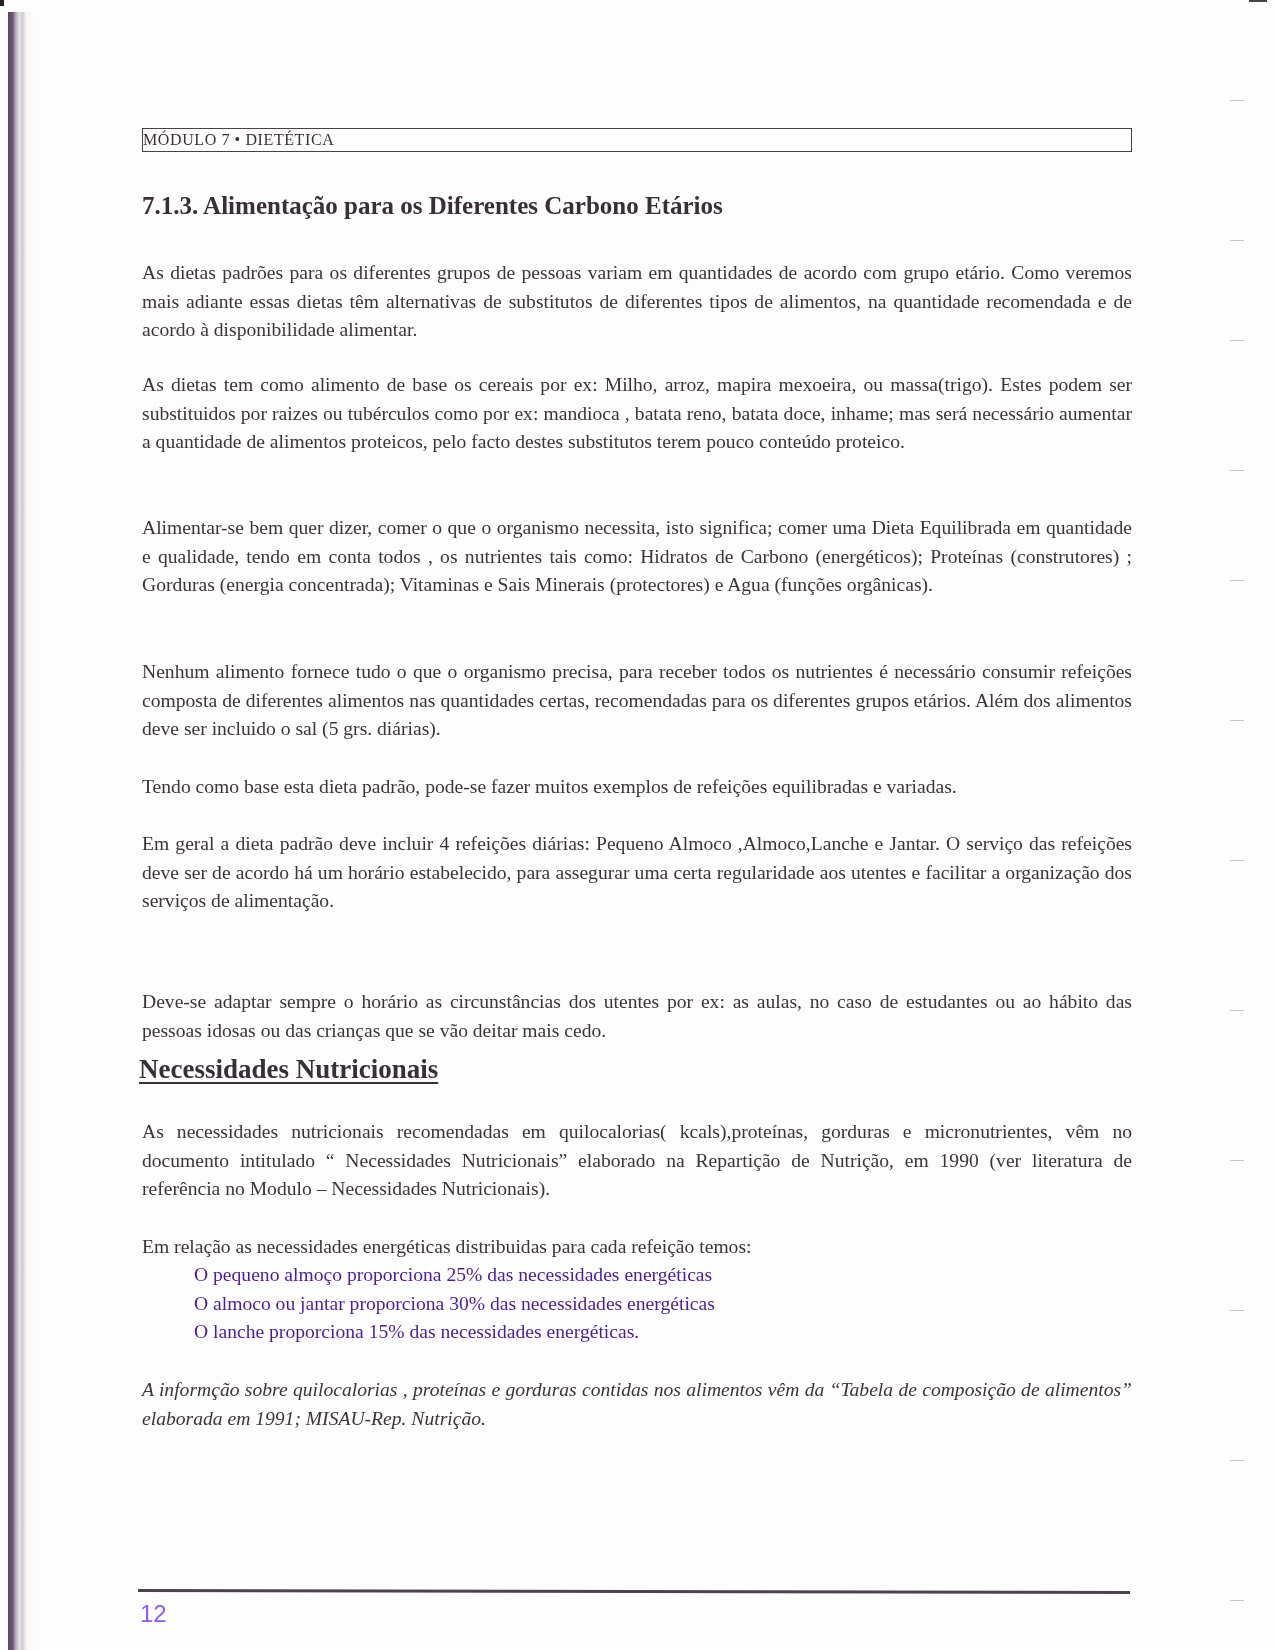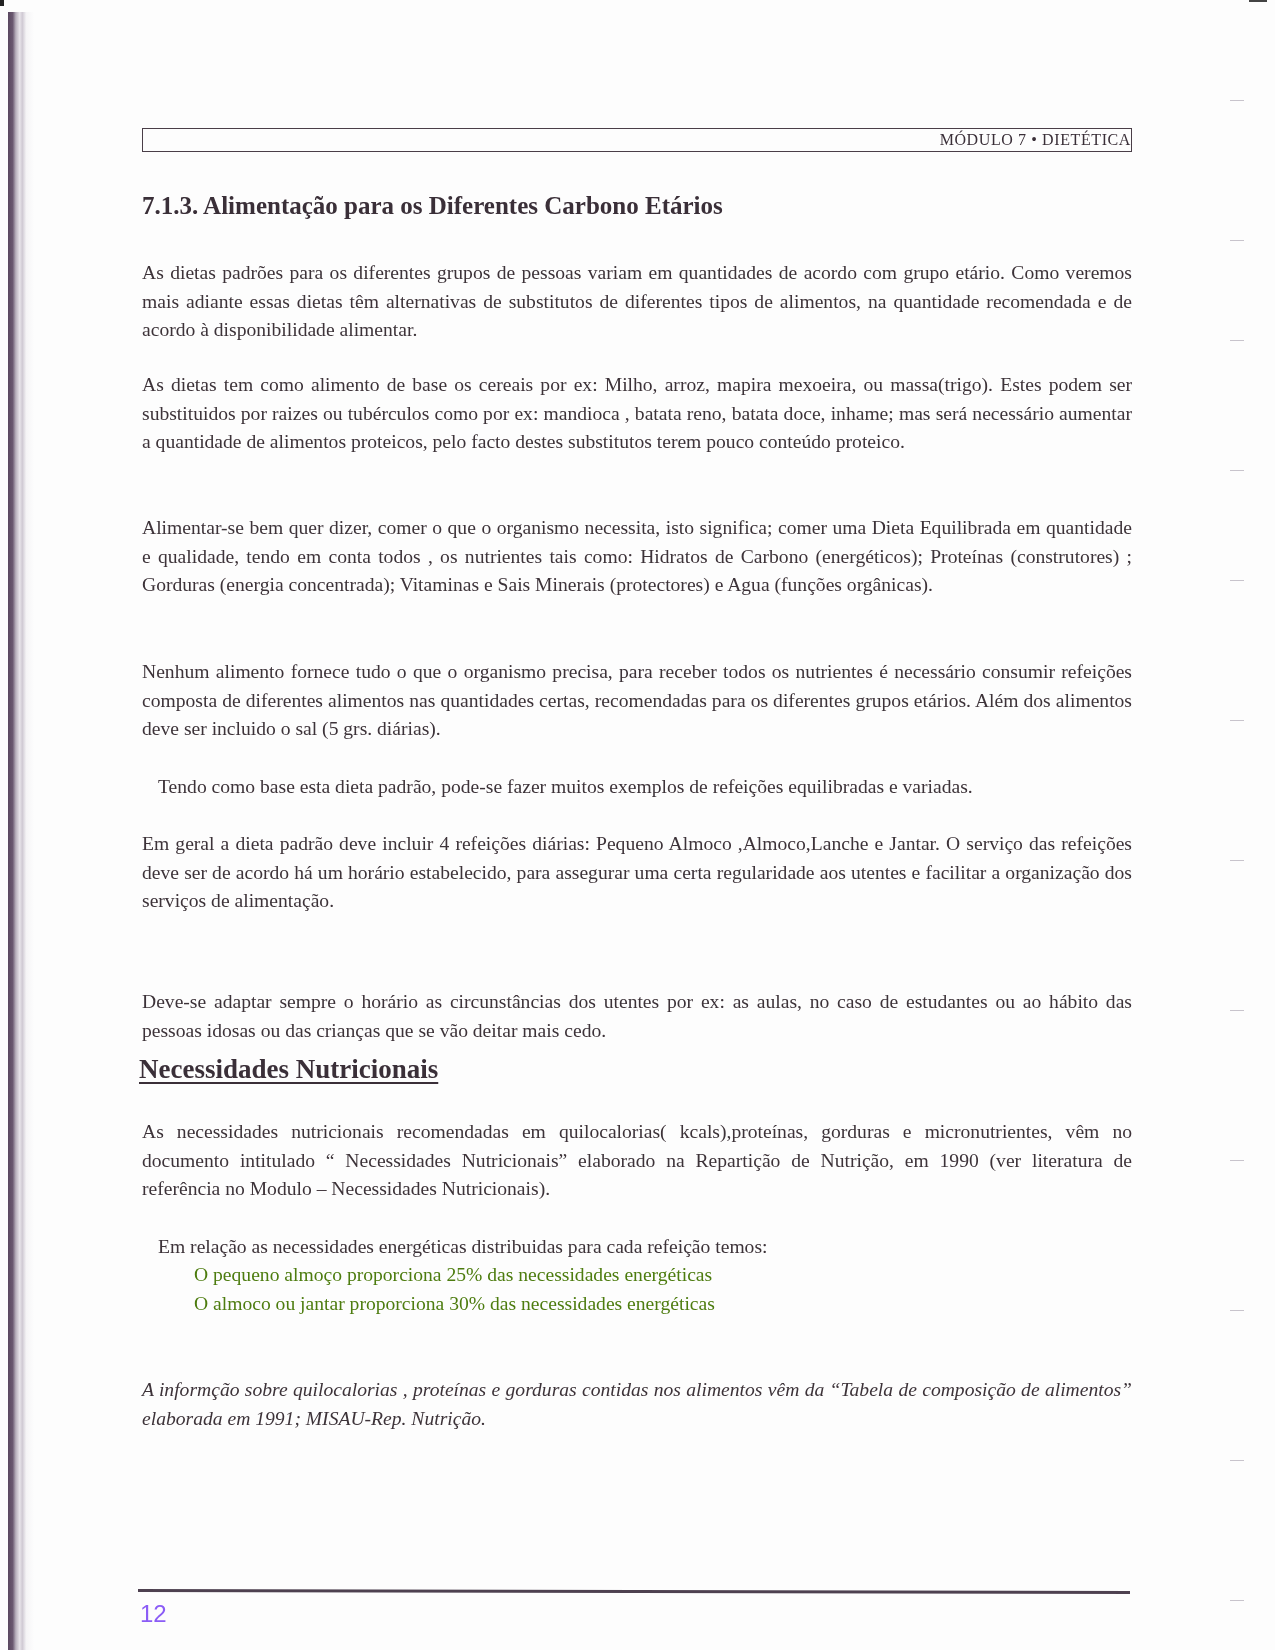--- a/index.html
+++ b/index.html
@@ -13,41 +13,41 @@
     position: absolute; left: 8px; top: 12px; width: 26px; height: 1638px;
     background: linear-gradient(90deg, #5a4860 0%, #6a5870 18%, #b8b0bc 30%, #e8e4ea 45%, #cfc9d3 55%, #f5f4f6 70%, #fdfdfd 100%);
   }
   .binding-edge {
     position: absolute; left: 0; top: 0; width: 4px; height: 6px; background: #222;
   }
   .topright-mark { position: absolute; right: 8px; top: 0; width: 18px; height: 2px; background: #444; }
   .header-box {
     position: absolute; left: 142px; top: 128px; width: 990px; height: 24px;
     border: 1.5px solid #4a3e48; box-sizing: border-box;
-    text-align: right; font-size: 16px; letter-spacing: 0.6px; line-height: 22px;
+    text-align: left; font-size: 16px; letter-spacing: 0.6px; line-height: 22px;
     color: #3a2f38;
   }
   .section-title {
     position: absolute; left: 142px; top: 192px; font-size: 25px; font-weight: bold;
     color: #3a2f38; white-space: nowrap;
   }
   .subsection-title {
     position: absolute; left: 139px; top: 1054px; font-size: 27px; font-weight: bold;
     text-decoration: underline; text-decoration-thickness: 1.5px; text-underline-offset: 4px;
     color: #3a2f38; white-space: nowrap;
   }
   .para {
     position: absolute; left: 142px; width: 990px;
     font-size: 19.6px; line-height: 28.6px; text-align: justify;
     color: #3d3339; margin: 0;
   }
-  .para.nojustify { text-align: left; margin-left: 16px; }
+  .para.nojustify { text-align: left; }
   .list {
     position: absolute; left: 194px; top: 1261px; margin: 0; padding: 0; list-style: none;
-    font-size: 19.6px; line-height: 28.6px; color: #4d7c0f;
+    font-size: 19.6px; line-height: 28.6px; color: #4c1d95;
   }
   .footer-rule {
     position: absolute; left: 138px; top: 1589px; width: 992px; height: 3px; background: #4e4150;
     transform: rotate(0.12deg); transform-origin: left center;
   }
   .page-number {
     position: absolute; left: 140px; top: 1600px;
     font-family: "Liberation Sans", "DejaVu Sans", sans-serif; font-size: 24px; color: #8b5cf6;
   }
   .margin-tick {
@@ -76,20 +76,21 @@
 <p class="para" style="top:988px;">Deve-se adaptar sempre o horário as circunstâncias dos utentes por ex: as aulas, no caso de estudantes ou ao hábito das pessoas idosas ou das crianças que se vão deitar mais cedo.</p>
 
 <h2 class="subsection-title" style="margin:0;">Necessidades Nutricionais</h2>
 
 <p class="para" style="top:1118px;">As necessidades nutricionais recomendadas em quilocalorias( kcals),proteínas, gorduras e micronutrientes, vêm no documento intitulado “ Necessidades Nutricionais” elaborado na Repartição de Nutrição, em 1990 (ver literatura de referência no Modulo – Necessidades Nutricionais).</p>
 <p class="para nojustify" style="top:1233px;">Em relação as necessidades energéticas distribuidas para cada refeição temos:</p>
 
 <ul class="list">
   <li>O pequeno almoço proporciona 25% das necessidades energéticas</li>
   <li>O almoco ou jantar proporciona 30% das necessidades energéticas</li>
+  <li>O lanche proporciona 15% das necessidades energéticas.</li>
 </ul>
 
 <p class="para" style="top:1376px;font-style:italic;">A informção sobre quilocalorias , proteínas e gorduras contidas nos alimentos vêm da “Tabela de composição de alimentos” elaborada em 1991; MISAU-Rep. Nutrição.</p>
 
 <div class="footer-rule"></div>
 <div class="page-number">12</div>
 
 <div class="margin-tick" style="left:1230px; top:100px;"></div>
 <div class="margin-tick" style="left:1230px; top:240px;"></div>
 <div class="margin-tick" style="left:1230px; top:340px;"></div>

